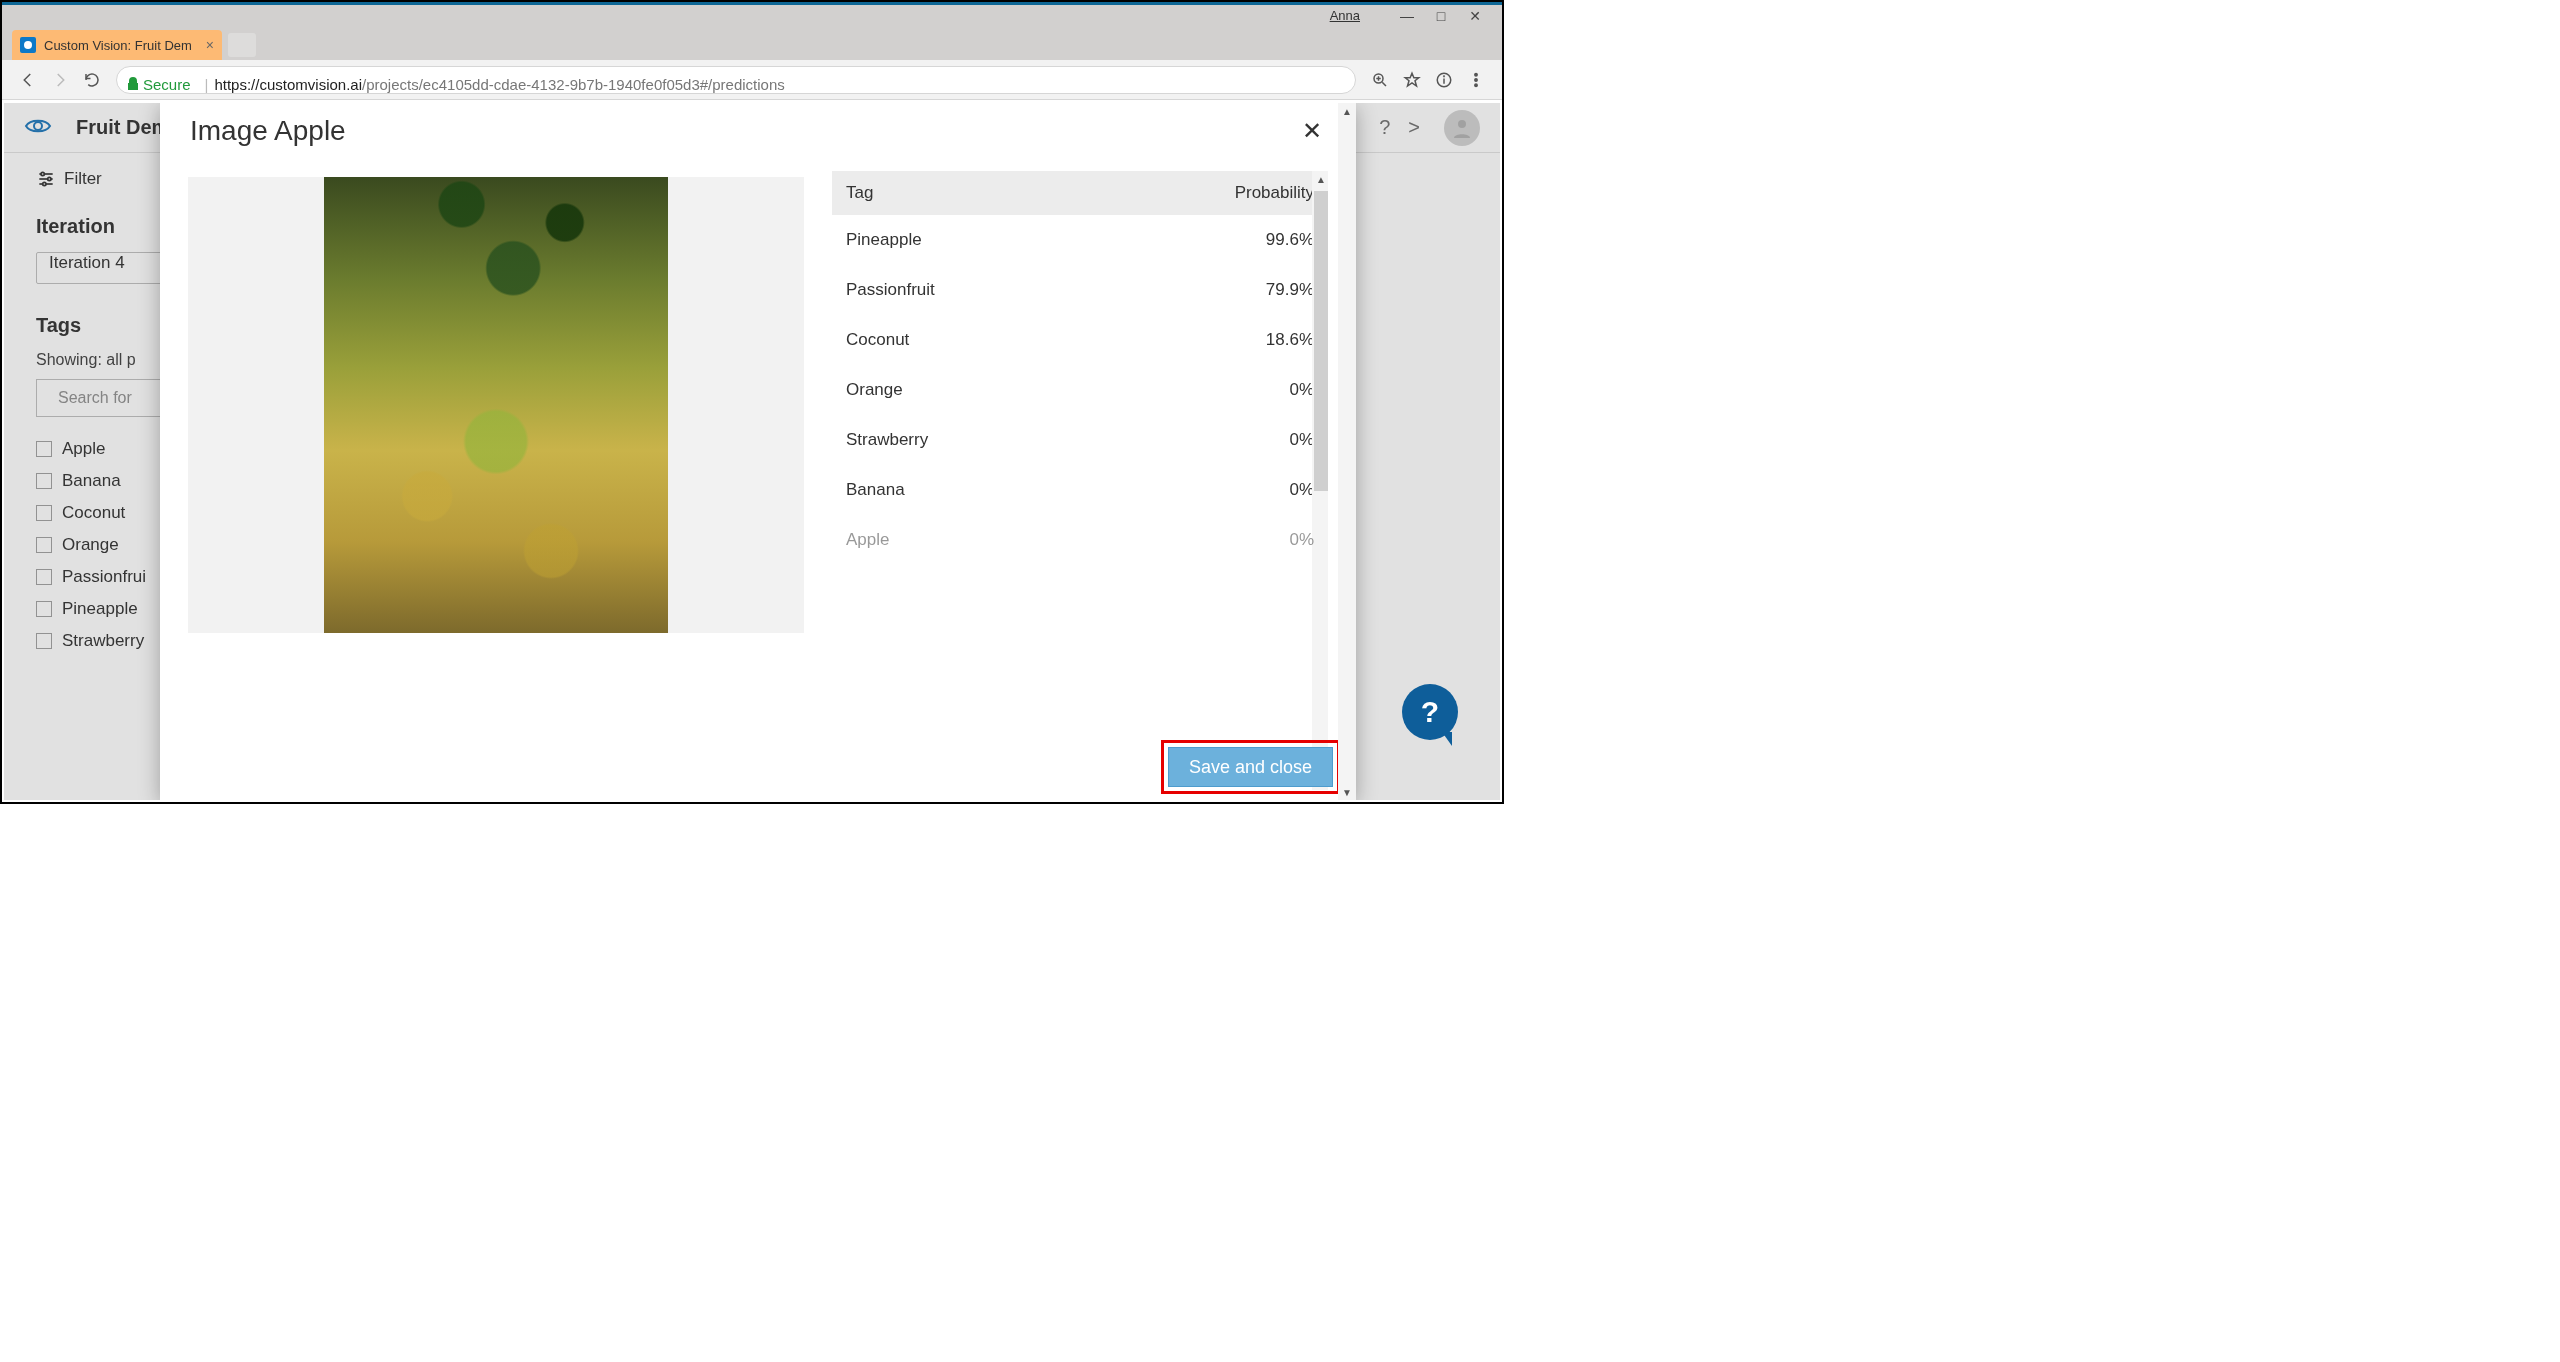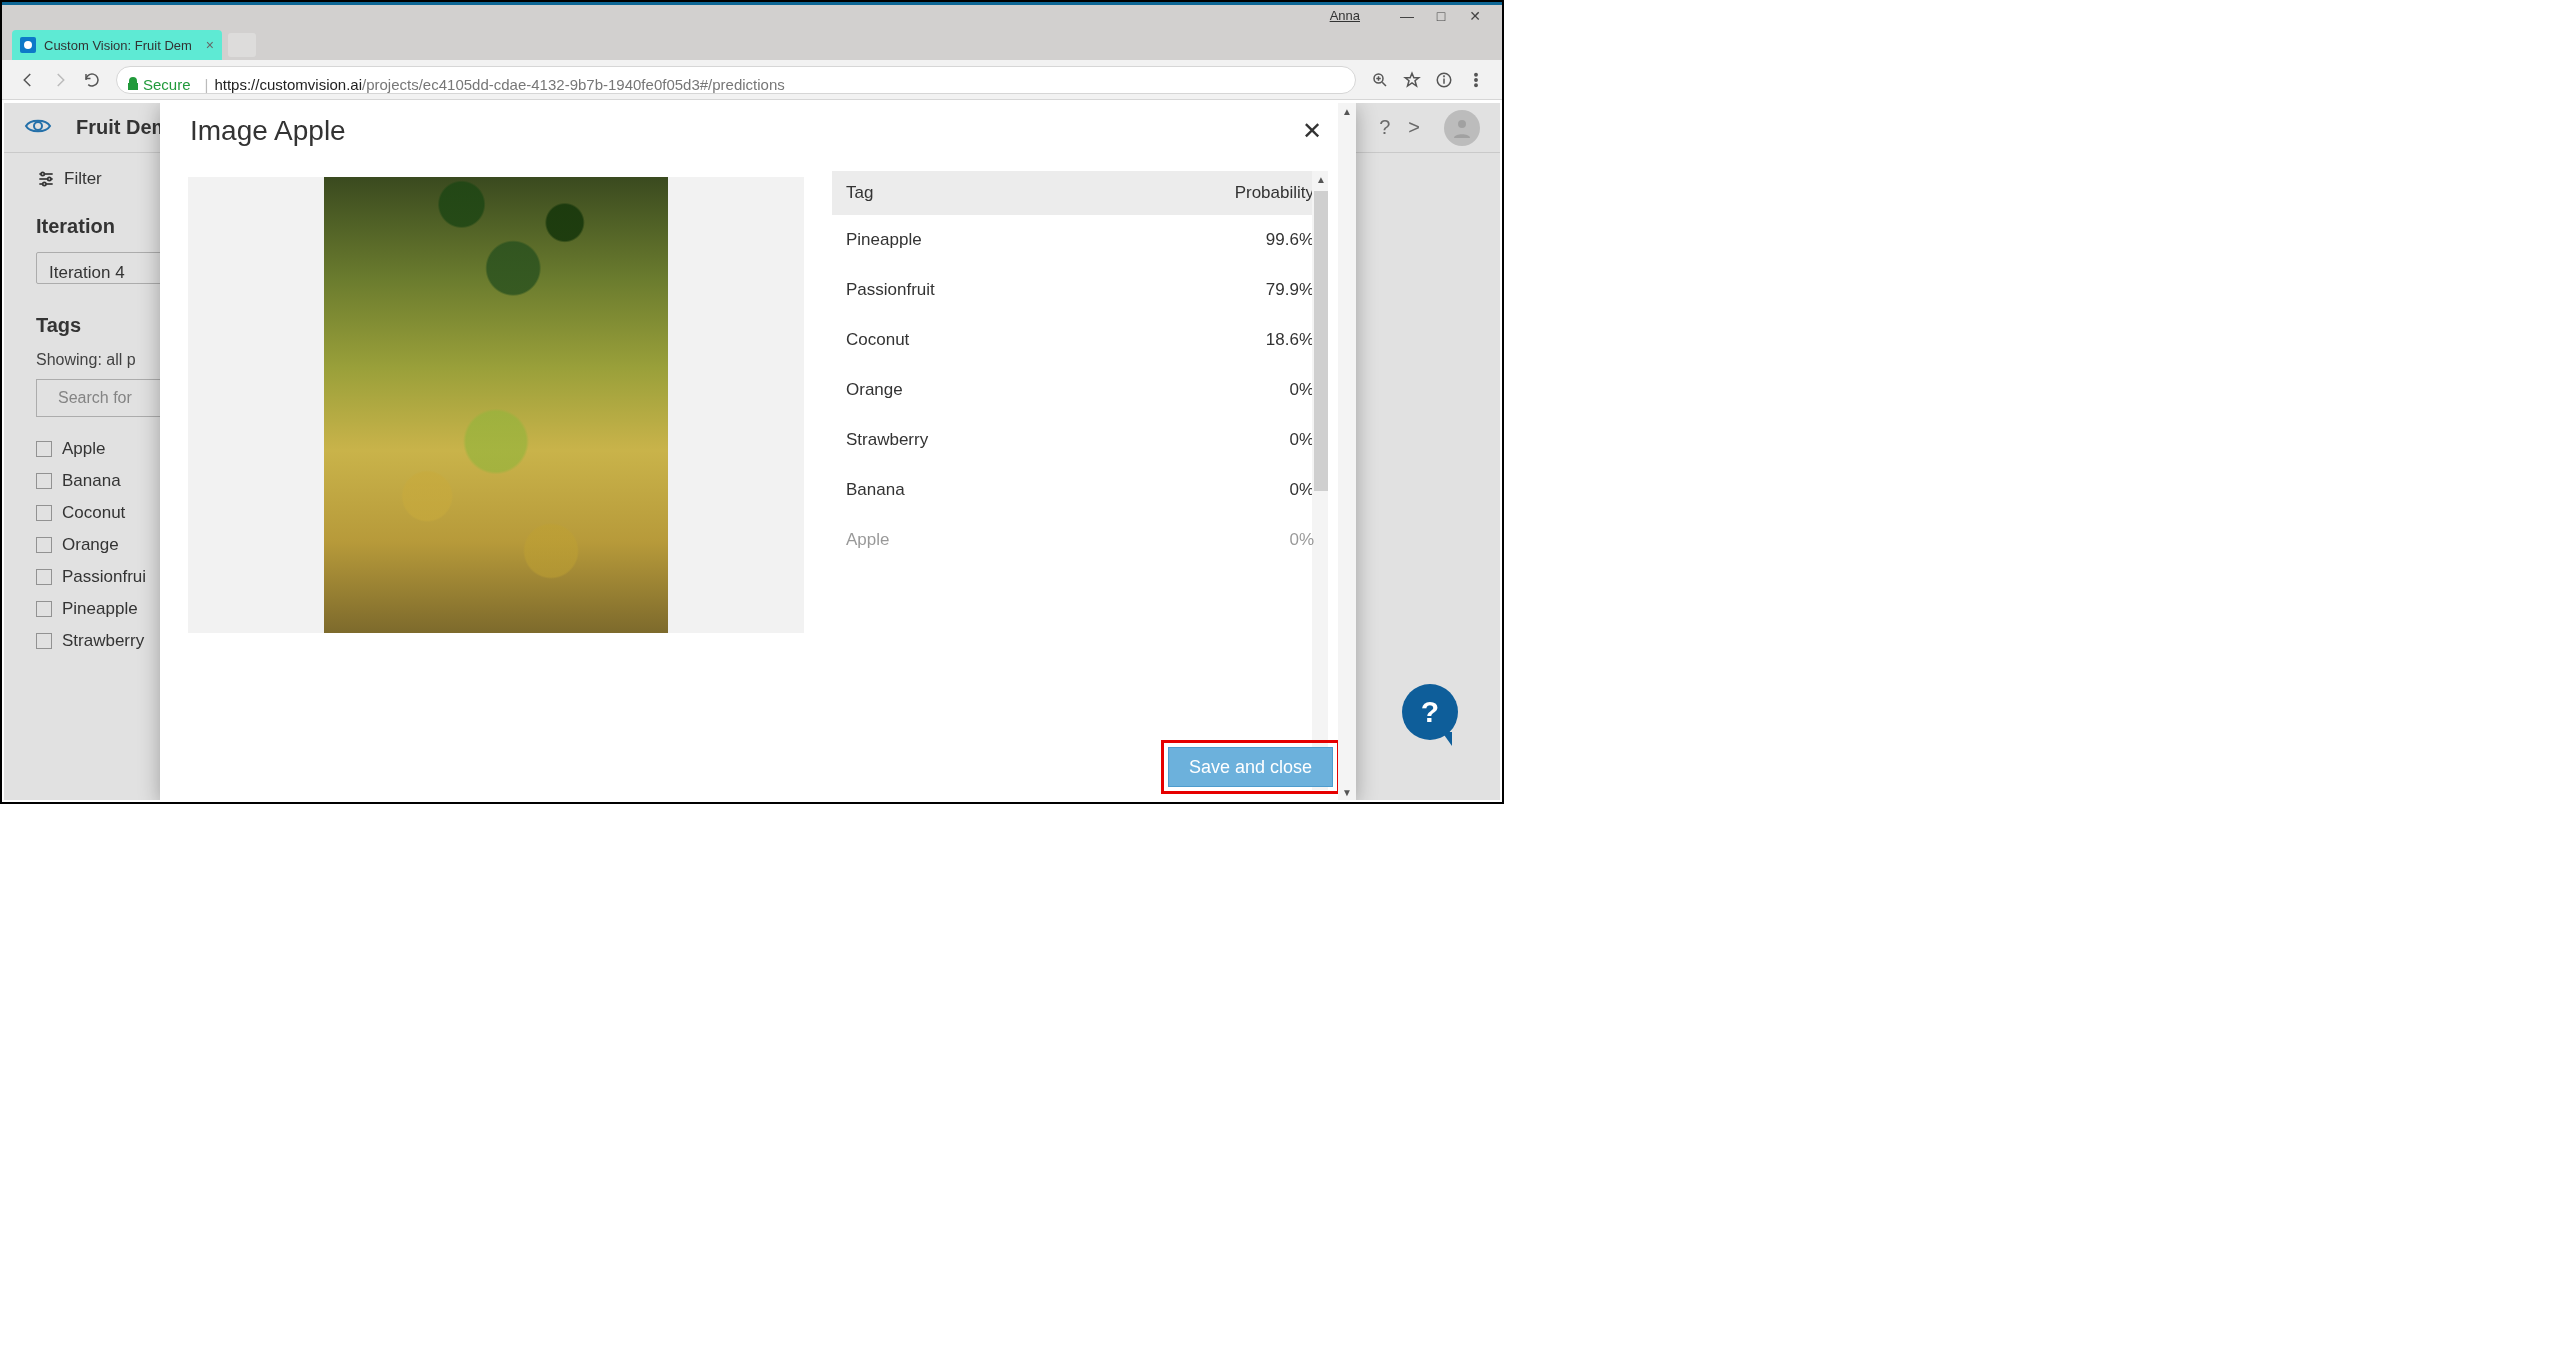--- a/index.html
+++ b/index.html
@@ -5,21 +5,21 @@
   * { box-sizing: border-box; margin: 0; padding: 0; font-family: "Segoe UI", Arial, sans-serif; }
   body { width: 1504px; height: 804px; overflow: hidden; background:#fff; position:relative; border:2px solid #000;}
   
   
   .titlebar { height:24px; background:#d2d0cf; border-top:3px solid #0e6796; display:flex; align-items:center; justify-content:flex-end; padding:0 10px; font-size:13px; color:#444;}
   .titlebar .user { margin-right:30px; text-decoration:underline; color:#333;}
   .titlebar .wbtn { width:34px; text-align:center; font-size:14px; cursor:pointer;}
   
   
   .tabstrip { height:34px; background:#d2d0cf; display:flex; align-items:flex-end; padding-left:10px;}
-  .btab { background:#5eead4; height:30px; width:210px; display:flex; align-items:center; padding:0 8px; border-top-left-radius:4px; border-top-right-radius:4px; font-size:13px; color:#333; position:relative;}
+  .btab { background:#fdba74; height:30px; width:210px; display:flex; align-items:center; padding:0 8px; border-top-left-radius:4px; border-top-right-radius:4px; font-size:13px; color:#333; position:relative;}
   .btab .favicon { width:16px; height:16px; background:#0d79c8; margin-right:8px; border-radius:2px; display:flex; align-items:center; justify-content:center;}
   .btab .favicon svg { width:10px; height:10px; fill:#fff;}
   .btab .close { margin-left:auto; color:#666; font-size:14px;}
   .newtab { width:28px; height:24px; background:#dddcdb; margin-left:6px; margin-bottom:3px; border-radius:3px;}
   
   
   .addrbar { height:40px; background:#f2f2f2; display:flex; align-items:center; padding:0 10px; border-bottom:1px solid #d6d6d6;}
   .addrbar .navico { width:24px; height:24px; display:flex; align-items:center; justify-content:center; margin:0 4px; cursor:pointer;}
   .addrbar .navico svg { width:18px; height:18px; stroke:#555; fill:none; stroke-width:2;}
   .addrbar .navico.disabled svg { stroke:#bbb;}
@@ -44,21 +44,21 @@
   .appbar .right { margin-left:auto; display:flex; align-items:center;}
   .appbar .chev { font-size:20px; color:#666; margin-right:24px;}
   .appbar .avatar { width:36px; height:36px; background:#d0d0d0; border-radius:50%; display:flex; align-items:center; justify-content:center;}
   .appbar .avatar svg { width:24px;height:24px; fill:#aeaeae;}
   
   
   .sidebar { position:absolute; left:8px; top:50px; bottom:0; width:240px; padding:16px 24px; background:#fff;}
   .sidebar .filterrow { display:flex; align-items:center; color:#222; font-size:17px; margin-bottom:26px; cursor:pointer;}
   .sidebar .filterrow svg { width:20px;height:20px; stroke:#222; fill:none; stroke-width:2; margin-right:8px;}
   .sidebar h3 { font-size:20px; font-weight:600; color:#222; margin-bottom:14px;}
-  .sidebar .iterbtn { border:1px solid #bcbcbc; border-radius:2px; height:32px; display:flex; align-items:flex-end; padding:0 12px; font-size:17px; color:#222; margin-bottom:30px; cursor:pointer;}
+  .sidebar .iterbtn { border:1px solid #bcbcbc; border-radius:2px; height:32px; display:flex; align-items:flex-start; padding:0 12px; font-size:17px; color:#222; margin-bottom:30px; cursor:pointer;}
   .sidebar .showing { font-size:16px; color:#333; margin-bottom:10px;}
   .sidebar .searchbox { border:1px solid #bcbcbc; height:38px; display:flex; align-items:center; padding:0 21px; color:#888; font-size:16px; margin-bottom:16px;}
   .sidebar .taglist .tagitem { display:flex; align-items:center; font-size:17px; color:#222; padding:6px 0; cursor:pointer;}
   .sidebar .taglist .cb { width:16px; height:16px; border:1.5px solid #9a9a9a; margin-right:10px; flex-shrink:0;}
   
   
   .overlay { position:absolute; inset:0; background:rgba(120,120,120,0.22);}
   
   
   .modal { position:absolute; top:0; left:156px; width:1196px; bottom:0; background:#fff; box-shadow:0 4px 20px rgba(0,0,0,.3); display:flex; flex-direction:column;}

